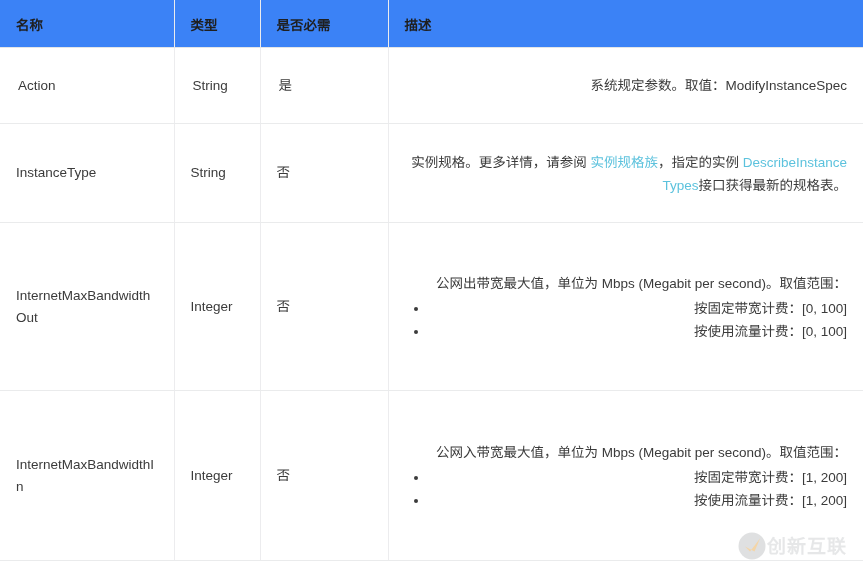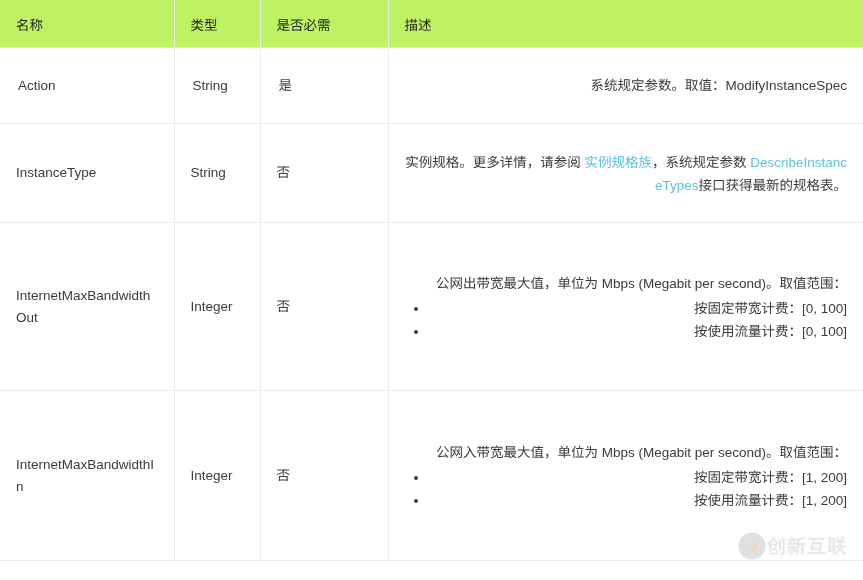--- a/index.html
+++ b/index.html
@@ -22,23 +22,23 @@
     table-layout: fixed;
     font-size: 13.5px;
   }
 
   .param-table col.c-name  { width: 174px; }
   .param-table col.c-type  { width: 86px;  }
   .param-table col.c-req   { width: 128px; }
   .param-table col.c-desc  { width: 475px; }
 
   .param-table thead th {
-    background: #bef264;
+    background: #3b82f6;
     color: #1f1f1f;
-    font-weight: normal;
+    font-weight: bold;
     font-size: 13.5px;
     text-align: left;
     padding: 14px 16px 13px 16px;
     border-bottom: 1px solid #e3e5e7;
     border-right: 1px solid #ececee;
     vertical-align: middle;
     white-space: nowrap;
   }
   .param-table thead th:last-child { border-right: none; }
 
@@ -162,21 +162,21 @@
         <p class="desc-p">系统规定参数。取值：ModifyInstanceSpec</p>
       </td>
     </tr>
 
 
     <tr class="r-insttype">
       <td class="cell-name">InstanceType</td>
       <td class="cell-type">String</td>
       <td class="cell-req">否</td>
       <td class="cell-desc">
-        <p class="desc-p"><span>实例规格。更多详情，请参阅 </span><a class="lnk">实例规格族</a><span>，系统规定参数 </span><a class="lnk">DescribeInstanceTypes</a><span>接口获得最新的规格表。</span></p>
+        <p class="desc-p"><span>实例规格。更多详情，请参阅 </span><a class="lnk">实例规格族</a><span>，指定的实例 </span><a class="lnk">DescribeInstanceTypes</a><span>接口获得最新的规格表。</span></p>
       </td>
     </tr>
 
     <tr class="r-bwout">
       <td class="cell-name">InternetMaxBandwidthOut</td>
       <td class="cell-type">Integer</td>
       <td class="cell-req">否</td>
       <td class="cell-desc">
         <p class="desc-p">公网出带宽最大值，单位为 Mbps (Megabit per second)。取值范围：</p>
         <ul class="desc-list">

